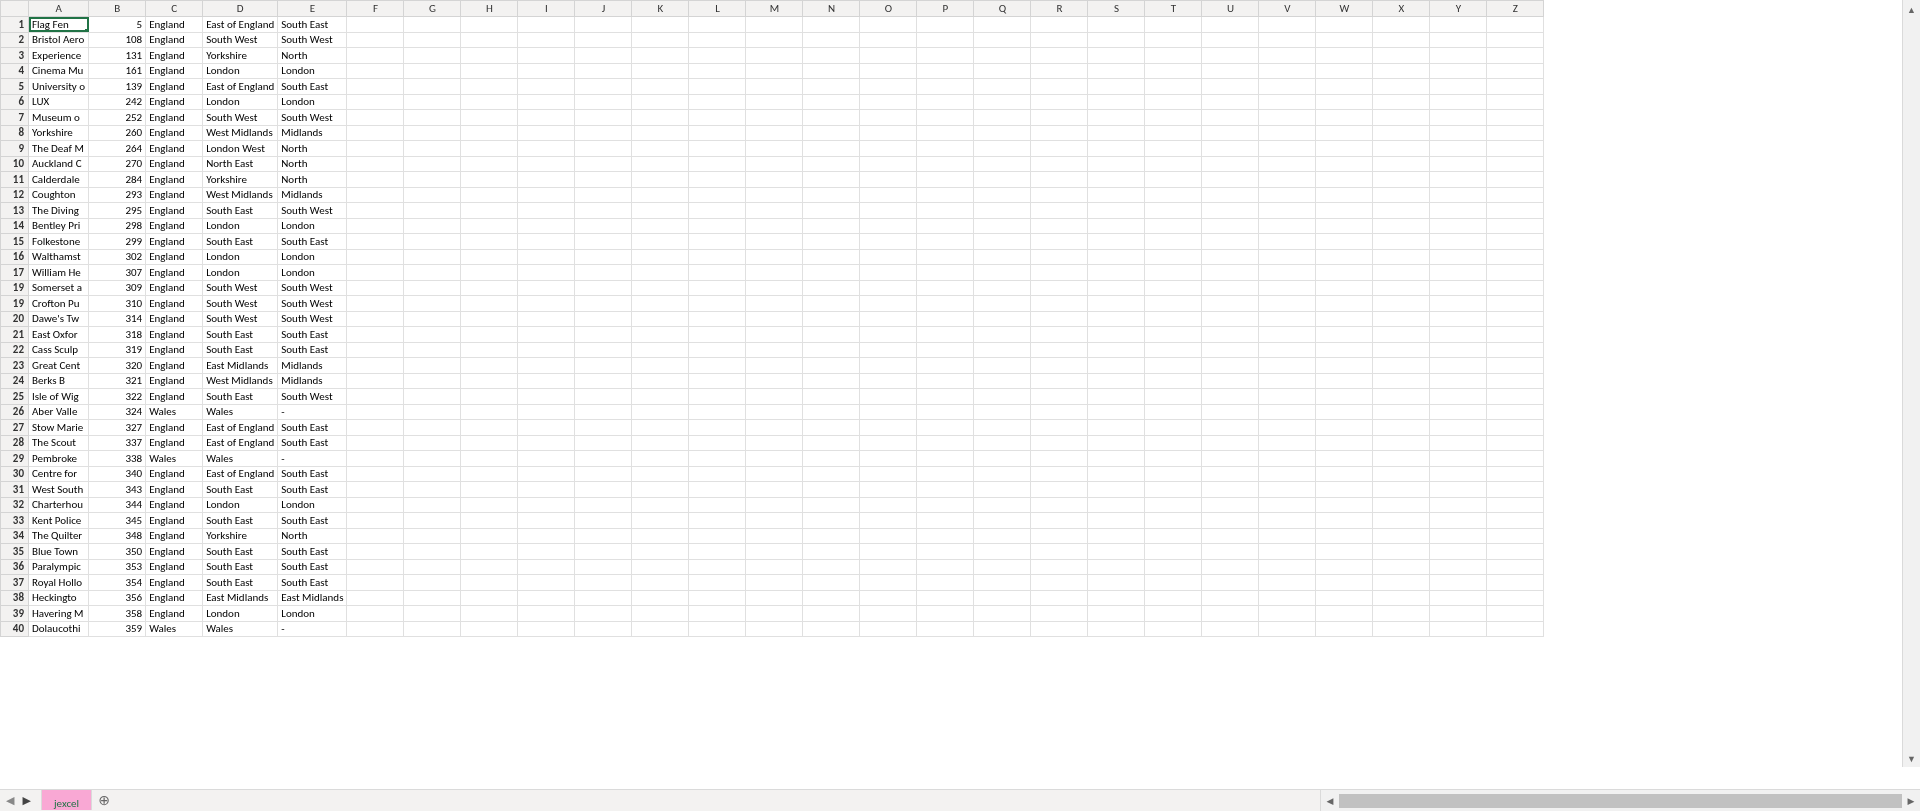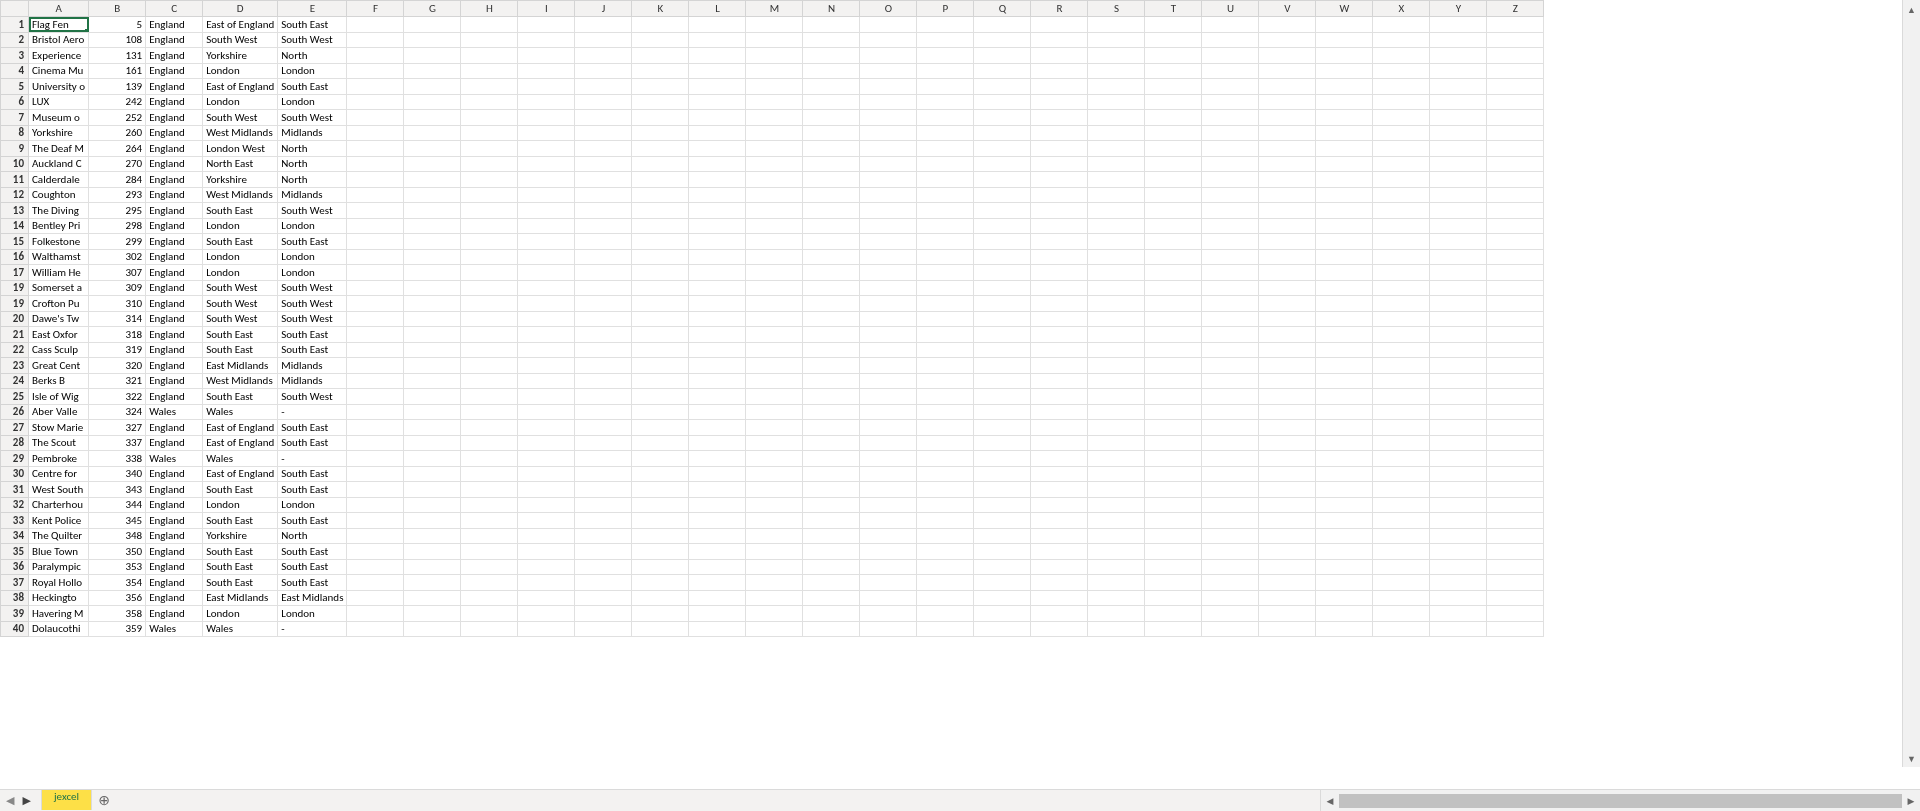--- a/index.html
+++ b/index.html
@@ -16,21 +16,21 @@
 td.cell.num { text-align: right; }
 td.cell.sel { outline: 2px solid #217346; outline-offset: -2px; position: relative; }
 td.cell.sel::after { content: ""; position: absolute; right: -3px; bottom: -3px; width: 6px; height: 6px; background: #217346; }
 .vsb { position: absolute; right: 0; top: 0; bottom: 22px; width: 18px; background: #f1f1f1; border-left: 1px solid #dadada; display: flex; flex-direction: column; align-items: center; }
 .vsb .btn { width: 18px; height: 18px; display: flex; align-items: center; justify-content: center; color: #666; font-size: 9px; cursor: pointer; }
 .vsb .track { flex: 1; position: relative; }
 .vsb .thumb { position: absolute; top: 0; left: 2px; right: 2px; height: 60px; background: #c1c1c1; border-radius: 0; }
 .tabbar { height: 22px; background: #f3f2f1; border-top: 1px solid #dadada; display: flex; align-items: stretch; font-size: 11px; }
 .tabbar .nav { display: flex; align-items: center; padding: 0 6px; gap: 8px; color: #888; }
 .tabbar .nav .en { color: #444; }
-.tabbar .tab { display: flex; align-items: flex-start; padding: 0 12px; background: #fde047; border: 1px solid #dadada; border-bottom: none; position: relative; top: -1px; margin-left: 4px; color: #217346; cursor: pointer; }
+.tabbar .tab { display: flex; align-items: flex-end; padding: 0 12px; background: #f9a8d4; border: 1px solid #dadada; border-bottom: none; position: relative; top: -1px; margin-left: 4px; color: #217346; cursor: pointer; }
 .tabbar .add { display: flex; align-items: center; justify-content: center; width: 24px; color: #666; font-size: 14px; cursor: pointer; }
 .tabbar .spacer { flex: 1; }
 .tabbar .hsb { display: flex; align-items: center; width: 600px; border-left: 1px solid #dadada; background: #f1f1f1; }
 .tabbar .hsb .btn { width: 18px; height: 100%; display: flex; align-items: center; justify-content: center; color: #666; font-size: 9px; cursor: pointer; }
 .tabbar .hsb .track { flex: 1; height: 14px; position: relative; }
 .tabbar .hsb .thumb { position: absolute; left: 0; top: 0; bottom: 0; width: 100%; background: #c1c1c1; }
 </style>
 </head>
 <body>
 <div class="app">

